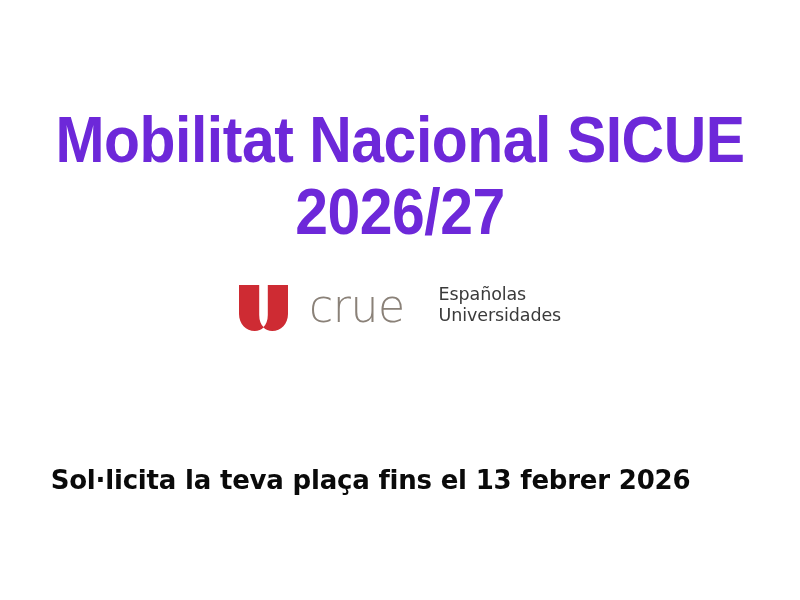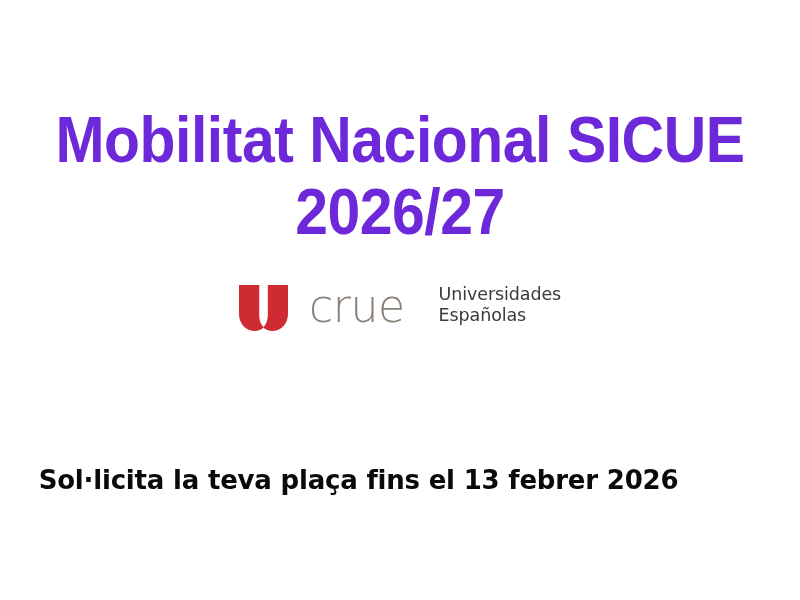--- a/index.html
+++ b/index.html
@@ -110,20 +110,21 @@
     top: 463px;
     width: 717px;
     text-align: center;
     color: #0a0a0a;
     font-family: "DejaVu Sans", "Liberation Sans", sans-serif;
     font-weight: bold;
     font-size: 26px;
     line-height: 34px;
     letter-spacing: -0.2px;
     white-space: nowrap;
+    padding-left: 12px;
   }
 </style>
 </head>
 <body>
 
 <div class="slide">
 
   <div class="headline">
     <span class="headline-line headline-line-1">Mobilitat Nacional SICUE</span>
     <span class="headline-line headline-line-2">2026/27</span>
@@ -135,22 +136,22 @@
       <svg class="logo-mark" viewBox="0 0 49 46" xmlns="http://www.w3.org/2000/svg">
         <path fill="#ce2b33" d="M0,0 H20.2 V30.0 C20.2,35.6 22.0,39.6 24.5,42.0
                  C27.0,39.6 28.8,35.6 28.8,30.0 V0 H49 V29.0
                  C49,38.8 42.0,46 33.2,46 C29.6,46 26.6,44.7 24.5,42.6
                  C22.4,44.7 19.4,46 15.8,46 C7.0,46 0,38.8 0,29.0 Z"></path>
       </svg>
 
       <div class="logo-wordmark">crue</div>
 
       <div class="logo-tagline">
+        <span>Españolas</span>
         <span>Universidades</span>
-        <span>Españolas</span>
       </div>
 
     </div>
   </div>
 
   <div class="cta">Sol·licita la teva plaça fins el 13 febrer 2026</div>
 
 </div>
 
 </body></html>

